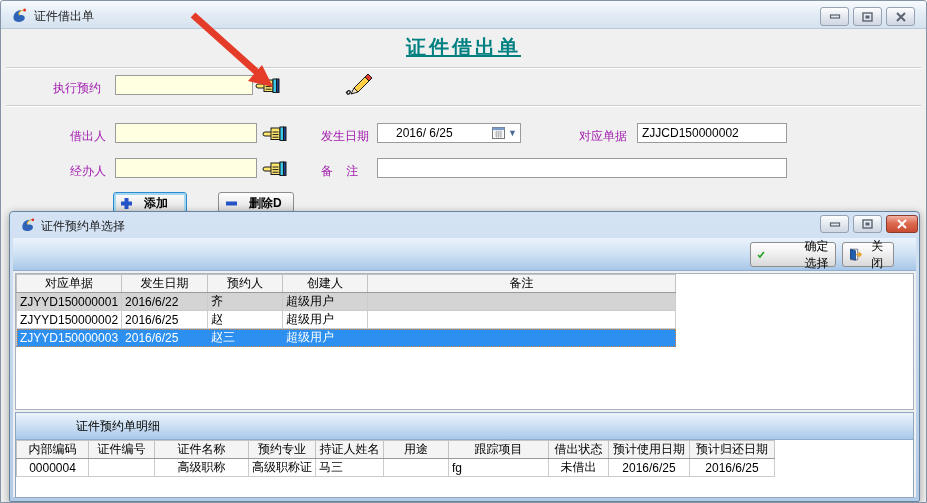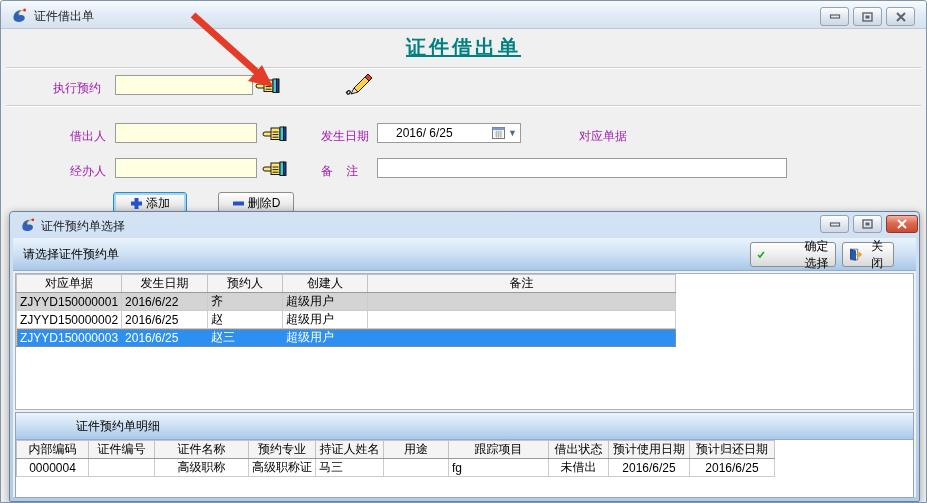--- a/index.html
+++ b/index.html
@@ -42,21 +42,21 @@
     position:absolute;height:20px;border:1px solid #9b9b9b;background:#fff;
     display:flex;align-items:center;padding-left:18px;
   }
   .datefld .dtext{flex:1;}
   .datefld .calbtn{width:20px;height:18px;border:none;background:transparent;display:flex;align-items:center;justify-content:center;cursor:pointer;padding:0;}
   .datefld .caret{width:12px;color:#4a6b96;font-size:9px;cursor:pointer;}
   .iconbtn{position:absolute;border:none;background:transparent;padding:0;cursor:pointer;}
   .pushbtn{
     position:absolute;height:23px;border:1px solid #8e8e8e;border-radius:3px;cursor:pointer;
     background:linear-gradient(#fefefe,#eeeeee 45%,#d8d8d8);
-    font-family:inherit;font-size:12px;display:flex;align-items:center;justify-content:center;gap:3px;
+    font-family:inherit;font-size:12px;display:flex;align-items:center;justify-content:flex-start;gap:11px;font-weight:bold;
   }
   .pushbtn.focused{border:1px solid #2a8dd4;box-shadow:inset 0 0 0 2px #a5d6f0;}
   
   .dlg{
     position:absolute;left:8px;top:210px;width:911px;height:291px;
     background:linear-gradient(#d4e3f4,#b2cbe6);border:1px solid #67839f;border-radius:4px 4px 2px 2px;
     box-shadow:0 2px 8px rgba(0,0,0,.35);
   }
   .dlg-title{position:absolute;left:31px;top:6px;color:#1b1b1b;}
   .dlg-logo{position:absolute;left:10px;top:5px;width:16px;height:16px;}
@@ -174,20 +174,21 @@
       <svg width="13" height="12" viewBox="0 0 13 12">
         <rect x="0.5" y="0.5" width="12" height="11" fill="#fff" stroke="#777"></rect>
         <rect x="0.5" y="0.5" width="12" height="2.6" fill="#7a9cc8"></rect>
         <path d="M2.5 5 h8 M2.5 7 h8 M2.5 9 h8 M4.6 3.5 v7.5 M6.7 3.5 v7.5 M8.8 3.5 v7.5" stroke="#999" stroke-width="0.6"></path>
       </svg>
     </button>
     <span class="caret">▼</span>
   </div>
 
   <span class="flabel" style="left:578px;top:127px;">对应单据</span>
+  <input class="tbx" style="left: 636px; top: 122px; width: 150px;" value="ZJJCD150000002">
 
   <span class="flabel" style="left:69px;top:162px;">经办人</span>
   <input class="tbx req" style="left: 114px; top: 157px; width: 142px;" value="">
   <button class="iconbtn" style="left:261px;top:158px;width:25px;height:19px;">
     <svg width="25" height="19" viewBox="0 0 25 19">
       <rect x="1" y="8" width="12" height="4" rx="2" fill="#ffe76e" stroke="#1a1a1a"></rect>
       <rect x="9" y="4" width="9" height="11.5" fill="#ffe76e" stroke="#1a1a1a"></rect>
       <path d="M10.5 8 h6 M10.5 10.6 h6 M10.5 13.2 h6" stroke="#1a1a1a" fill="none"></path>
       <rect x="18" y="3" width="3.5" height="13.5" fill="#3cc8e8" stroke="#1a1a1a"></rect>
       <rect x="21.5" y="3" width="2.5" height="13.5" fill="#1a3c8c" stroke="#1a1a1a"></rect>
@@ -230,21 +231,20 @@
     </button>
     <button class="winbtn red" style="left:876px;width:32px;">
       <svg width="10" height="10" viewBox="0 0 10 10">
           <path d="M1 1 L9 9 M9 1 L1 9" stroke="#ffffff" stroke-width="2"></path>
         </svg>
     </button>
 
     <div class="dlg-client">
 
       <div class="dlg-toolbar">
-        <span class="dlg-prompt">请选择证件预约单</span>
         <button class="dlg-btn" style="left:737px;width:86px;gap:39px;">
           <svg width="15" height="13" viewBox="0 0 16 14">
               <path d="M2 8 L6 12 L14 2" stroke="#1fa31f" stroke-width="3.2" fill="none"></path>
             </svg>
           <span>确定选择</span>
         </button>
         <button class="dlg-btn" style="left:829px;width:52px;">
           <svg width="17" height="15" viewBox="0 0 18 16">
             <path d="M2 1 h9.5 v14 h-9.5 z" fill="#eef4fa" stroke="#556"></path>
             <path d="M2 1 L8.5 3 V15.5 L2 13.5 Z" fill="#1f5fb0" stroke="#123c78"></path>

